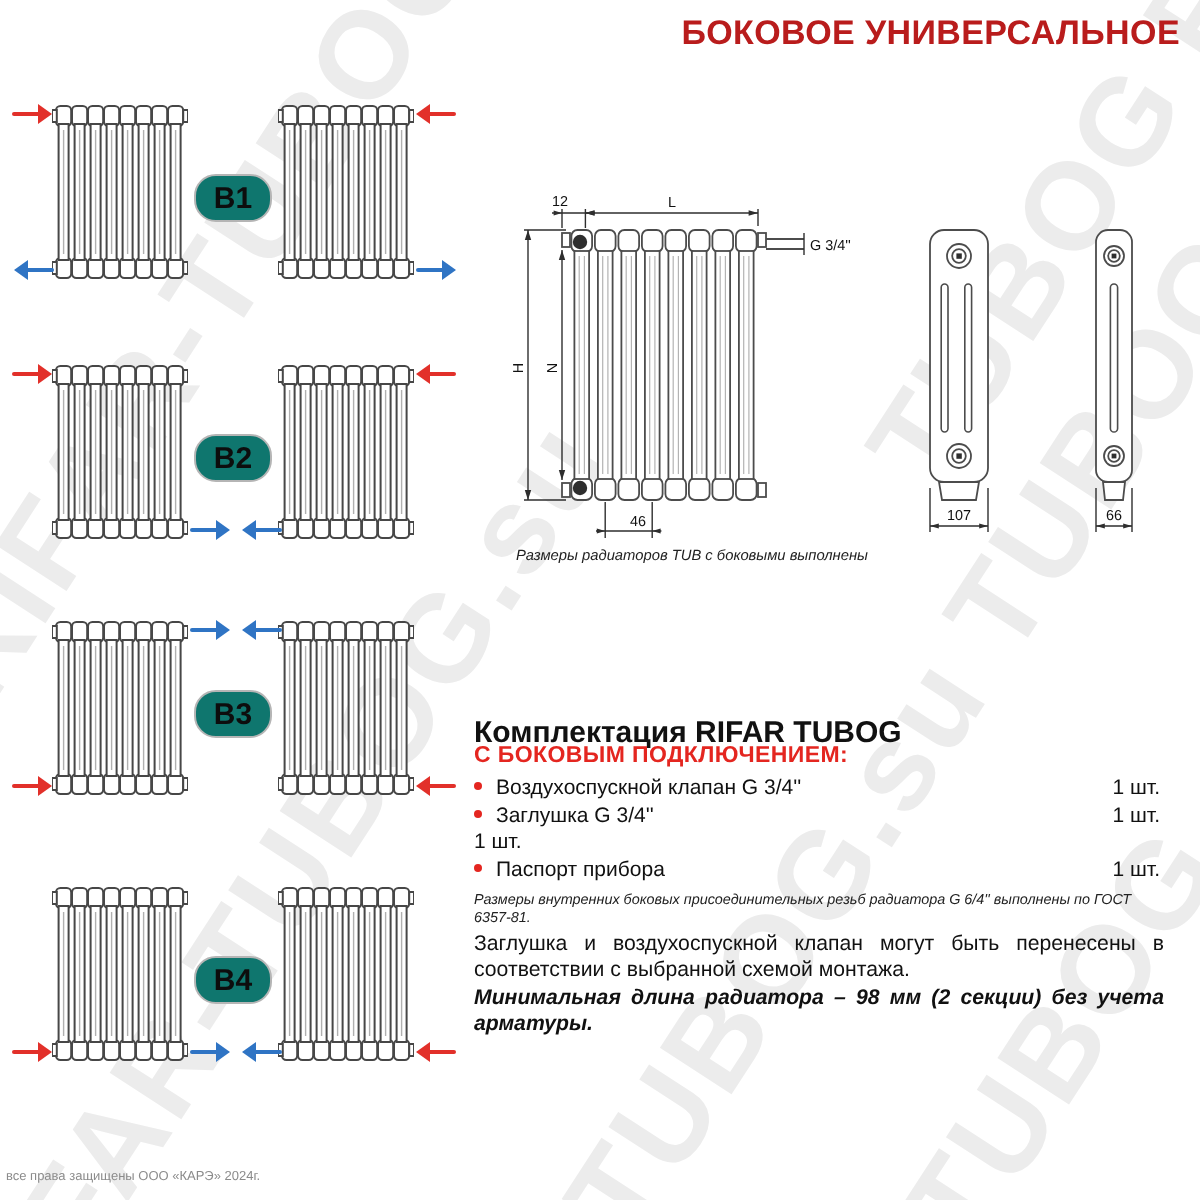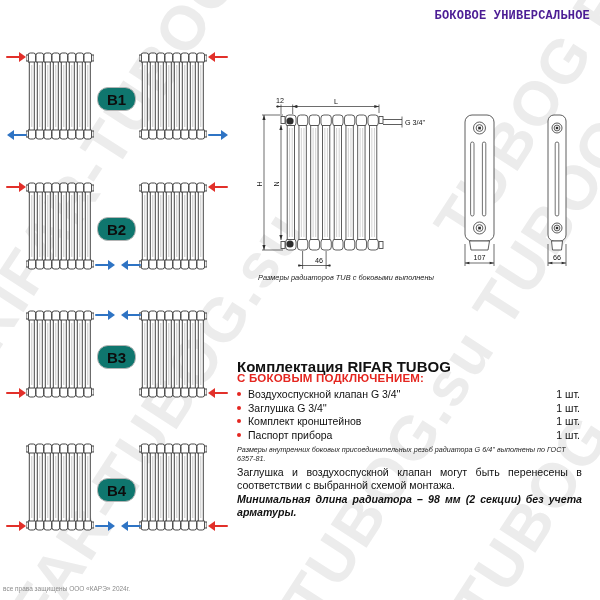--- a/index.html
+++ b/index.html
@@ -4,21 +4,21 @@
 <style>
   html,body{margin:0;padding:0;background:#9c9c9c;}
   .page{position:relative;width:600px;height:600px;background:#fff;overflow:hidden;
         font-family:"Liberation Sans",sans-serif;color:#111;}
   
   .wm{position:absolute;z-index:0;white-space:nowrap;font-weight:bold;font-size:62px;
       letter-spacing:2px;color:#ececec;transform:rotate(-57deg);transform-origin:0 50%;
       user-select:none;}
   
   .title{position:absolute;z-index:2;top:7px;right:10px;text-align:right;
-         font-size:12px;font-weight:bold;line-height:19px;letter-spacing:.2px;color:#4c1d95;font-family:Liberation Mono, monospace;}
+         font-size:17px;font-weight:bold;line-height:19px;letter-spacing:.2px;color:#b91c1c;}
   
   .scheme{position:absolute;z-index:1;left:0;width:240px;height:100px;}
   .s0{top:46px}.s1{top:176px}.s2{top:304px}.s3{top:437px}
   .radiator{position:absolute;top:4px;width:68px;height:92px;}
   .rad-left{left:26px}.rad-right{left:139px}
   .scheme-label{position:absolute;left:97px;top:41px;width:37px;height:22px;
       background:#0f766e;border:1.2px solid #b5b5b5;border-radius:11px;
       display:flex;align-items:center;justify-content:center;
       font-size:15px;font-weight:bold;color:#0d0d0d;}
   .ln{fill:#fff;stroke:#474747;stroke-width:1;}
@@ -597,24 +597,20 @@
       <span>1 шт.</span>
     </div>
     <div class="pkg-row">
       <span class="pkg-label">
           <span class="dot"></span>
         <span>Заглушка G 3/4''</span>
         </span>
       <span>1 шт.</span>
     </div>
     <div class="pkg-row">
-      <span class="pkg-label">
-          <span class="dot"></span>
-        <span>Комплект кронштейнов</span>
-        </span>
       <span>1 шт.</span>
     </div>
     <div class="pkg-row">
       <span class="pkg-label">
           <span class="dot"></span>
         <span>Паспорт прибора</span>
         </span>
       <span>1 шт.</span>
     </div>
   </div>

